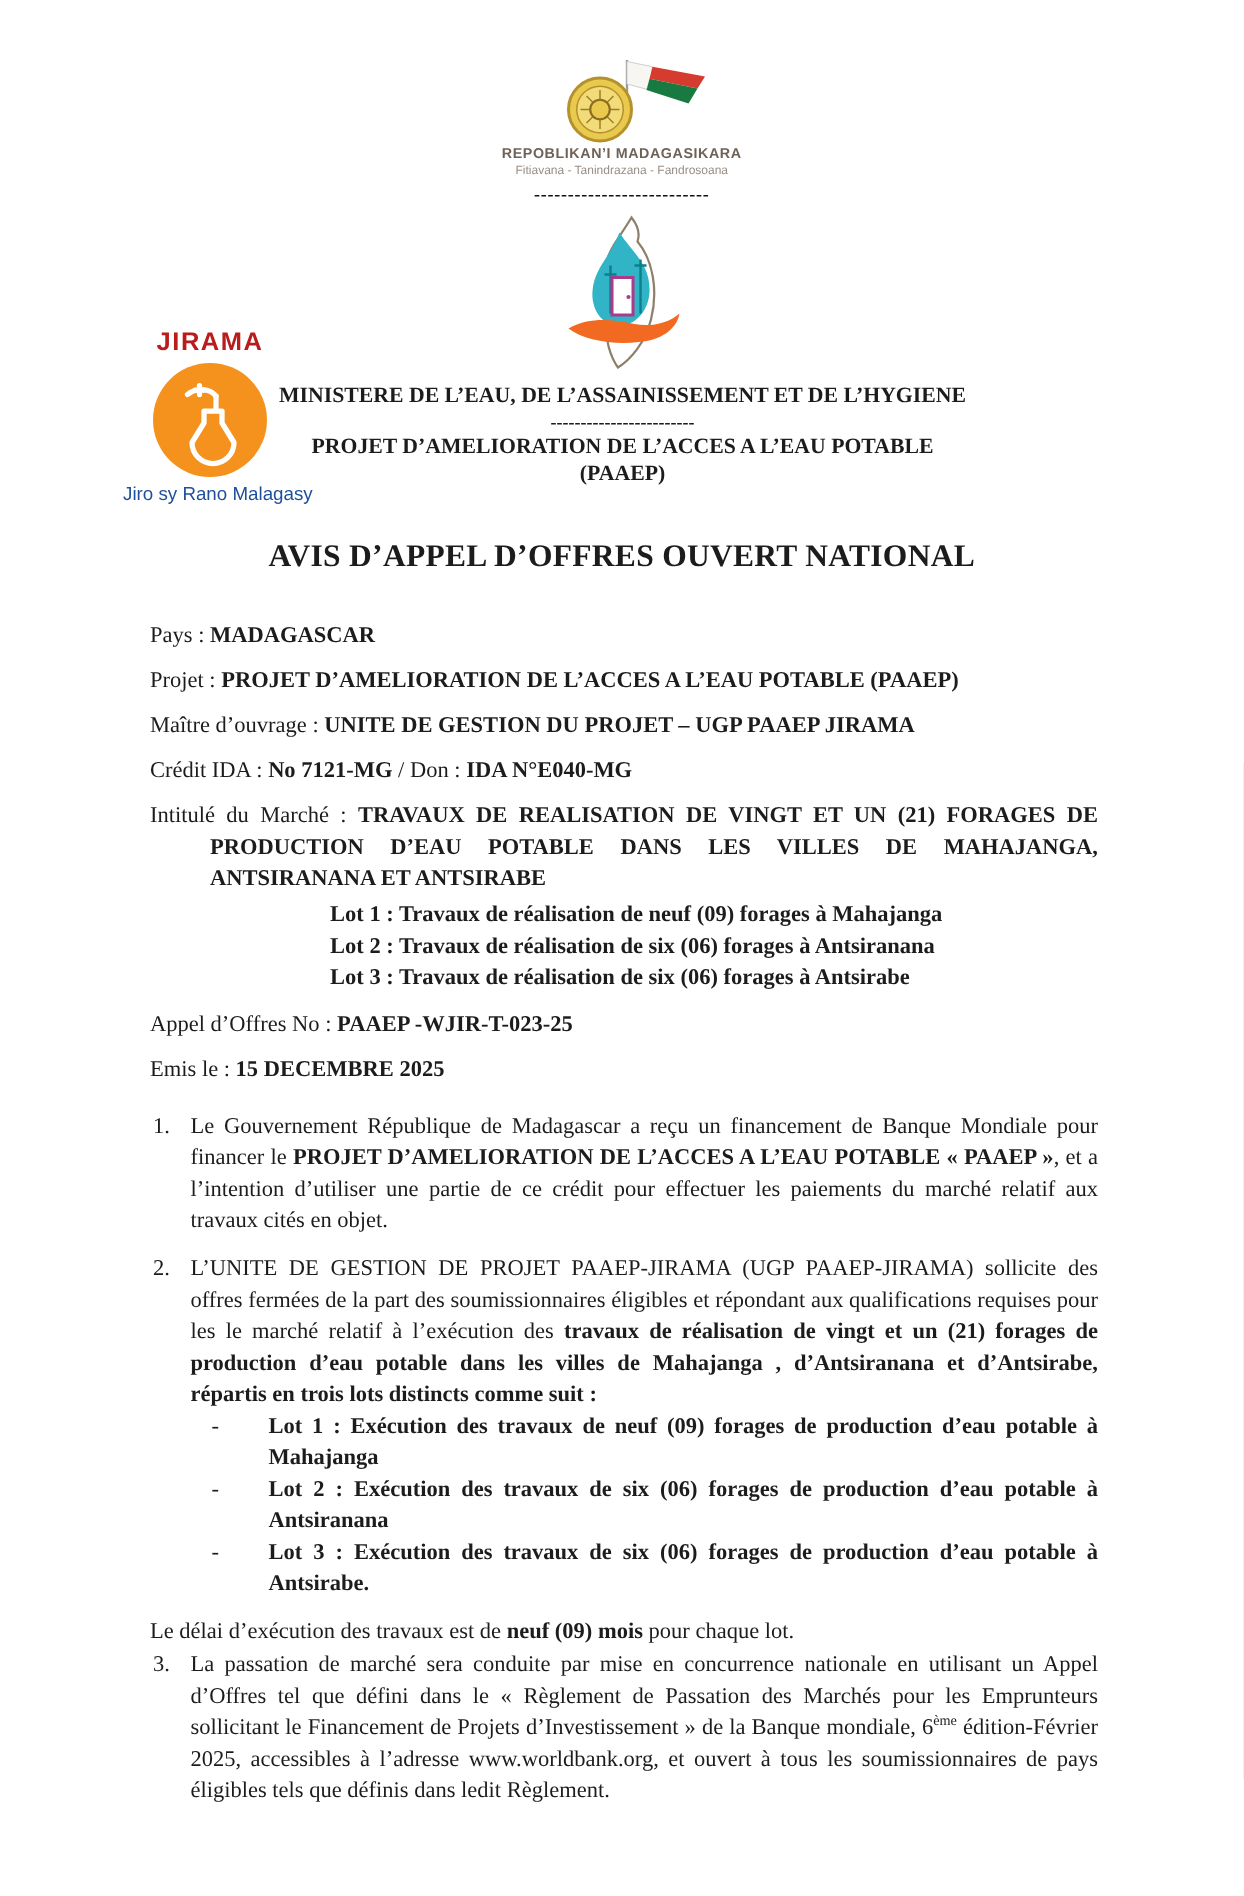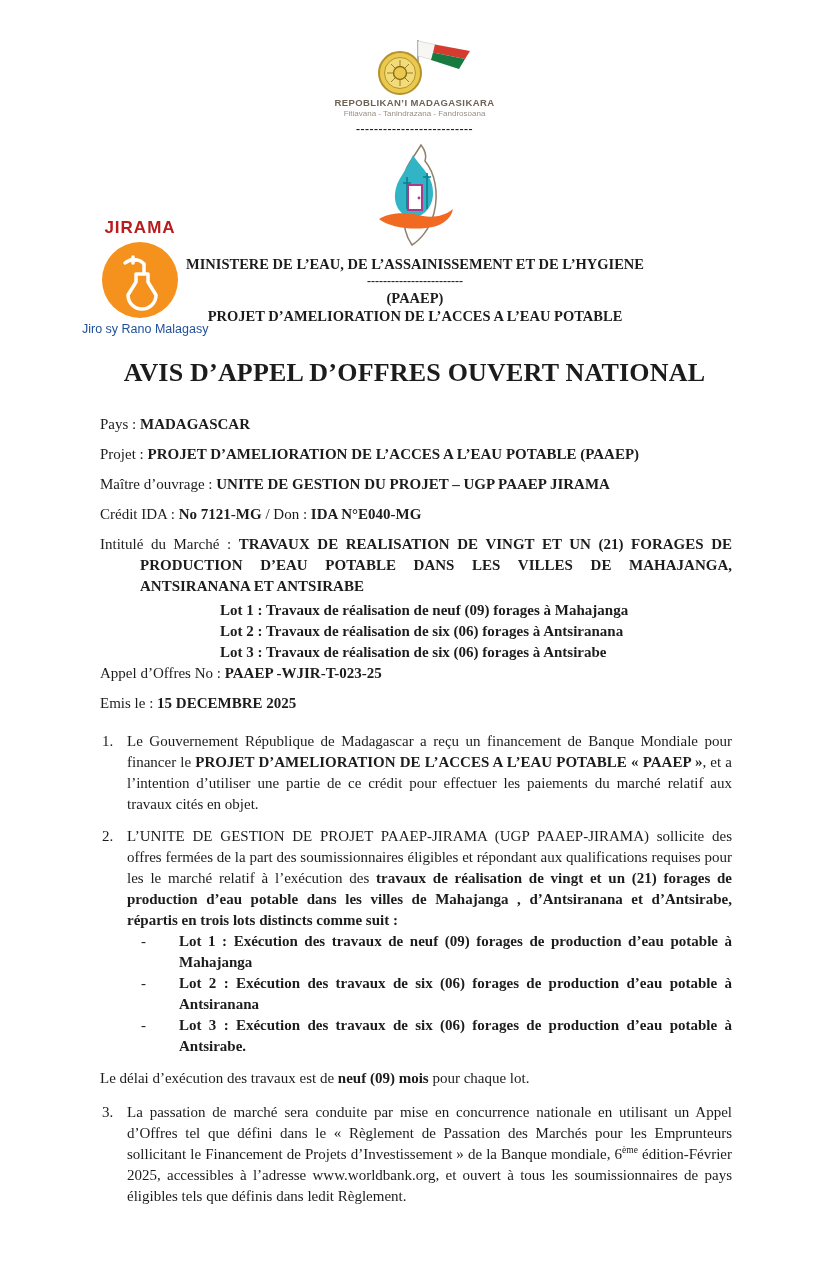--- a/index.html
+++ b/index.html
@@ -23,38 +23,38 @@
   .jirama-tag  { color:#1e4f9c; font-weight:normal; font-size:12.5px; margin-top:2px; white-space:nowrap; }
 
   .ministry-block { position:absolute; top:255px; left:160px; width:510px; text-align:center;
                     font-weight:bold; font-size:14.5px; line-height:1.25; }
   .ministry-dashes { font-size:12px; line-height:1; margin:2px 0; }
 
   .paaep-block { position:absolute; left:690px; top:244px; }
 
   
   .doc-title { position:absolute; top:358px; left:0; right:0; text-align:center;
-               font-weight:bold; font-size:26px; letter-spacing:.2px; }
+               font-weight:bold; font-size:21px; letter-spacing:.2px; }
 
   
   .content { position:absolute; top:414px; left:100px; width:632px;
              font-size:15px; line-height:21px; }
   .b { font-weight:bold; }
   .field { margin-bottom:9px; }
   .intitule { text-align:justify; padding-left:40px; text-indent:-40px; margin-bottom:3px; }
-  .intitule-lots { padding-left:120px; font-weight:bold; }
+  .intitule-lots { padding-left:120px; font-weight:bold; margin-bottom:10px; }
   .intitule-lots div { white-space:nowrap; }
 
   .paragraphs { margin-top:17px; }
   .para { display:flex; margin-bottom:11px; }
   .para-num { flex:none; width:25px; padding-left:2px; }
   .para-body { flex:1; text-align:justify; }
   .sublot { display:flex; font-weight:bold; }
   .sublot-dash { flex:none; width:38px; padding-left:14px; font-weight:normal; }
-  .delay-line { margin:1px 0 13px 0; }
+  .delay-line { margin:1px 0 1px 0; }
   sup.ed { font-size:9.5px; vertical-align:super; line-height:0; }
 </style>
 </head>
 <body>
 
 <div class="page">
 
   <div class="emblem-block">
     <svg width="170" height="58" viewBox="0 0 170 58" style="display:block;margin:0 auto;">
       <line x1="88" y1="2" x2="88" y2="38" stroke="#9a9a9a" stroke-width="1.6"></line>
@@ -97,22 +97,22 @@
         <path d="M30,20 h6 M33,17 v6"></path>
       </g>
       <path d="M36,34 h12 v8 l8,13 a14,14 0 0 1 -28,0 l8,-13 z" fill="none" stroke="#ffffff" stroke-width="3.5" stroke-linejoin="round"></path>
     </svg>
     <div class="jirama-tag">Jiro sy Rano Malagasy</div>
   </div>
 
   <div class="ministry-block">
     <div>MINISTERE DE L’EAU, DE L’ASSAINISSEMENT ET DE L’HYGIENE</div>
     <div class="ministry-dashes">------------------------</div>
+    <div>PROJET D’AMELIORATION DE L’ACCES A L’EAU POTABLE</div>
     <div>(PAAEP)</div>
-    <div>PROJET D’AMELIORATION DE L’ACCES A L’EAU POTABLE</div>
   </div>
 
 
   <div class="doc-title">AVIS D’APPEL D’OFFRES OUVERT NATIONAL</div>
 
   <div class="content">
 
     <div class="field"><span>Pays : </span><span class="b">MADAGASCAR</span></div>
 
     <div class="field"><span>Projet : </span><span class="b">PROJET D’AMELIORATION DE L’ACCES A L’EAU POTABLE (PAAEP)</span></div>

